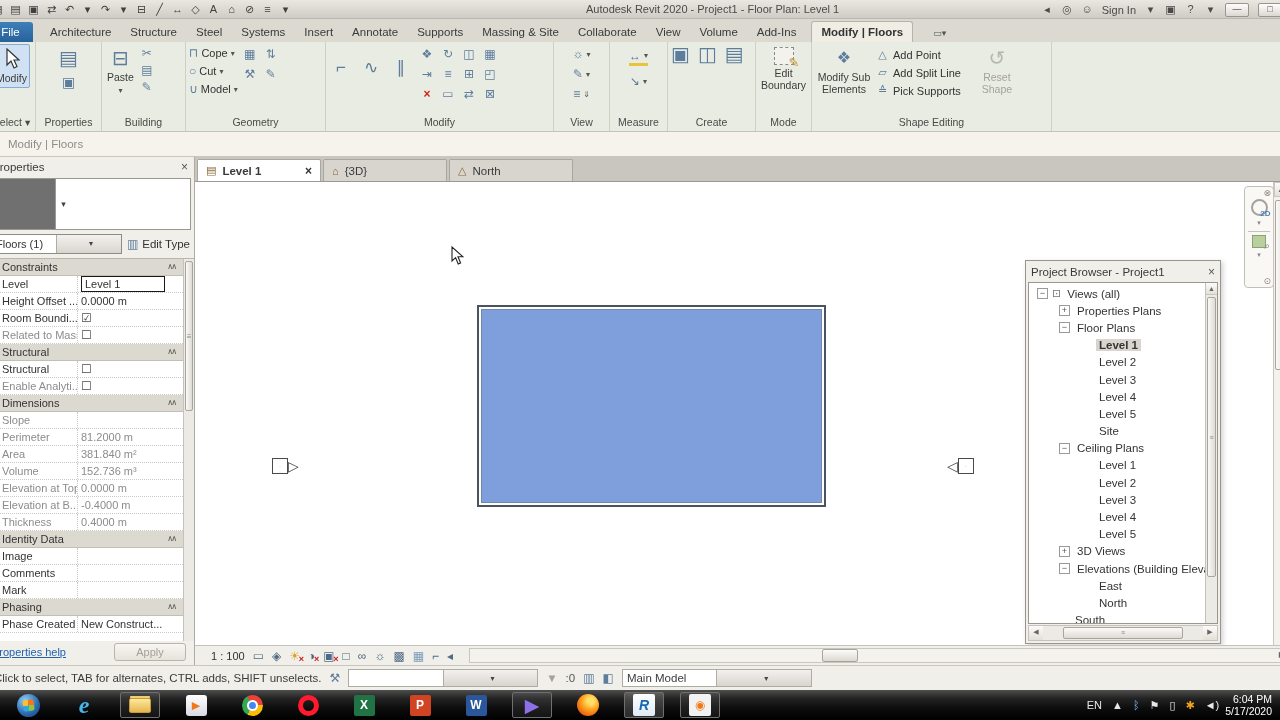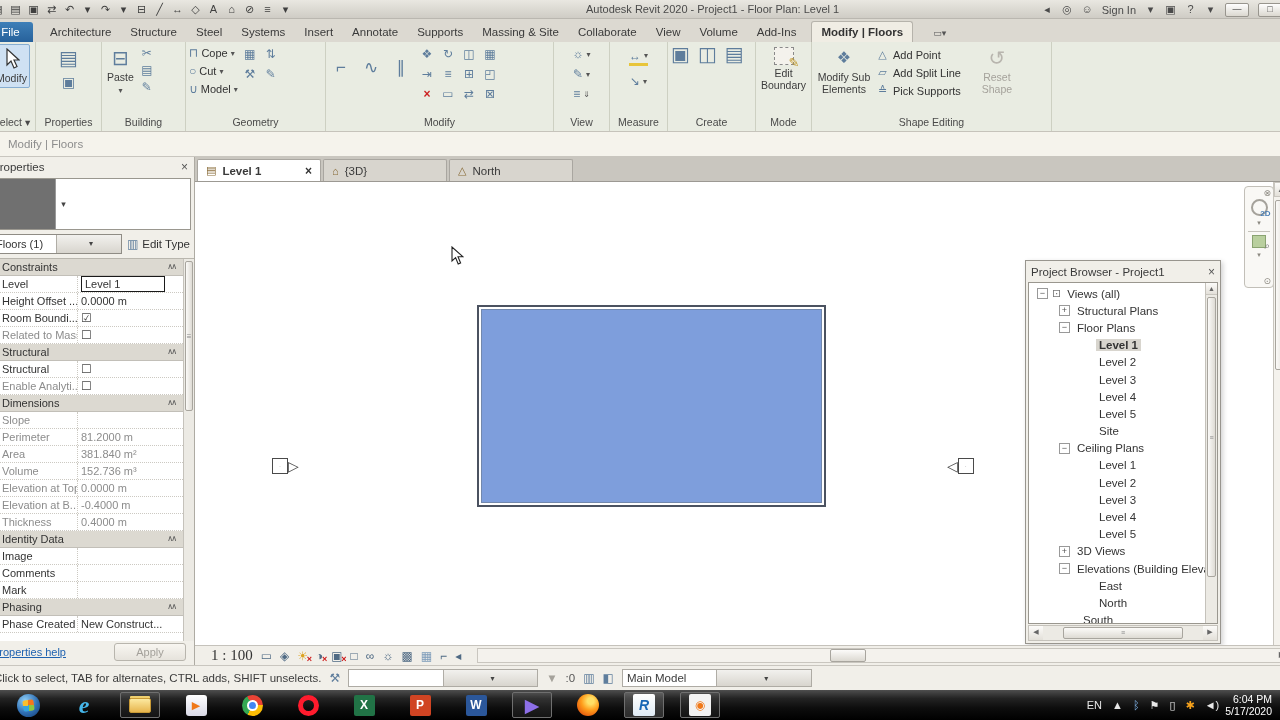--- a/index.html
+++ b/index.html
@@ -145,21 +145,21 @@
   .pbvscroll{flex:0 0 12px;background:#eceae4;border-left:1px solid #c5c2bb;position:relative;}
   .pbvscroll .sarr{display:block;height:12px;text-align:center;font-size:7px;color:#666;line-height:12px;background:linear-gradient(#fcfbf9,#e3e0d9);border-bottom:1px solid #c9c6bf;}
   .pbthumb{position:absolute;left:1px;right:1px;top:14px;height:280px;background:linear-gradient(90deg,#fbfaf8,#dedbd4);border:1px solid #a8a59e;border-radius:2px;display:flex;align-items:center;justify-content:center;font-size:7px;color:#888;}
   .pbhscroll{flex:0 0 14px;margin:1px 2px 2px;display:flex;align-items:stretch;background:#eceae4;border:1px solid #c5c2bb;}
   .pbhscroll .sarr{width:14px;text-align:center;font-size:7px;line-height:12px;color:#666;background:linear-gradient(#fcfbf9,#e3e0d9);}
   .pbhthumb{flex:1;margin:1px 20px;background:linear-gradient(#fcfbf9,#dedbd4);border:1px solid #a8a59e;border-radius:2px;text-align:center;font-size:7px;color:#888;line-height:10px;}
 
   
   .bottombar{flex:0 0 20px;background:#f1efe9;border-top:1px solid #c5c2bb;display:flex;align-items:center;}
   .vcb{display:flex;align-items:center;gap:8px;padding:0 10px 0 16px;}
-  .scalebtn{font-size:15px;color:#333;white-space:nowrap;font-family:Liberation Serif, serif;}
+  .scalebtn{font-size:11px;color:#333;white-space:nowrap;}
   .vic{position:relative;color:#4f6a84;font-size:12px;line-height:14px;}
   .vic.sun{color:#dca321;}
   .vic.ws{color:#7d9cba;}
   .vic.off::after{content:"×";position:absolute;right:-4px;bottom:-3px;color:#cc1111;font-weight:bold;font-size:9px;}
   .hscroll{flex:1;height:15px;margin:0 0 0 6px;background:#f4f2ed;border:1px solid #c9c6bf;position:relative;}
   .hthumb{position:absolute;left:352px;width:36px;top:0;bottom:0;background:linear-gradient(#fcfbf9,#dcd9d2);border:1px solid #a8a59e;border-radius:2px;}
   .hscroll .sarr{position:absolute;right:2px;top:1px;font-size:8px;color:#666;}
 
   
   .statusbar{flex:0 0 25px;background:#f1efe9;border-top:1px solid #c9c6bf;display:flex;align-items:center;gap:8px;padding-left:6px;font-size:11.5px;color:#3c3c3c;}
@@ -742,21 +742,21 @@
 
                   <div class="trow" style="padding-left: 8px;">
                     <span class="exp">−</span>
                     <span class="ticn">⊡</span>
                     <span class="tlab">Views (all)</span>
                   </div>
 
                   <div class="trow" style="padding-left: 30px;">
                     <span class="exp">+</span>
 
-                    <span class="tlab">Structural Plans</span>
+                    <span class="tlab">Properties Plans</span>
                   </div>
 
                   <div class="trow" style="padding-left: 30px;">
                     <span class="exp">−</span>
 
                     <span class="tlab">Floor Plans</span>
                   </div>
 
                   <div class="trow noexp sel" style="padding-left: 52px;">
                     <span class="exp"></span>
@@ -847,21 +847,21 @@
 
                     <span class="tlab">East</span>
                   </div>
 
                   <div class="trow noexp" style="padding-left: 52px;">
                     <span class="exp"></span>
 
                     <span class="tlab">North</span>
                   </div>
 
-                  <div class="trow noexp" style="padding-left: 36px; align-items: center;">
+                  <div class="trow noexp" style="padding-left: 28px; align-items: center;">
                     <span class="exp"></span>
 
                     <span class="tlab">South</span>
                   </div>
                 </div>
               <div class="pbvscroll">
                 <span class="sarr">▲</span>
                 <div class="pbthumb">
                     <span>≡</span>
                   </div>

